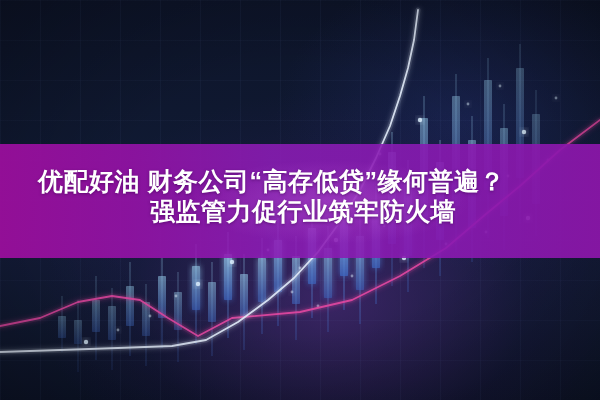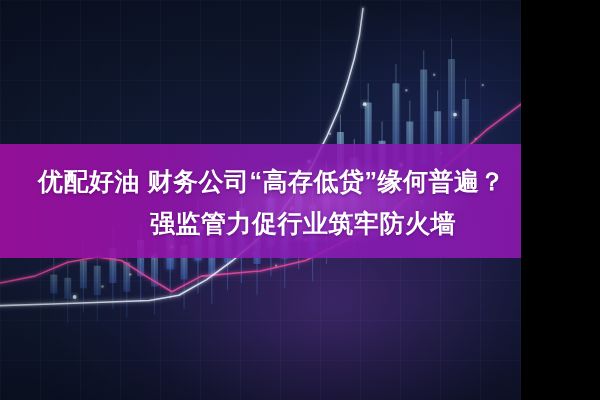--- a/index.html
+++ b/index.html
@@ -1,17 +1,17 @@
 <!DOCTYPE html>
 <html><head>
 <meta charset="utf-8">
 <style>
   html,body{margin:0;padding:0;background:#000;}
   #stage{
-    position:relative;width:521px;height:400px;overflow:hidden;
+    position:relative;width:600px;height:400px;overflow:hidden;
     background:#0b1124;
     font-family:"Liberation Sans","DejaVu Sans",sans-serif;
   }
   .layer{position:absolute;inset:0;}
   
   .bg-base{
     background:
       radial-gradient(ellipse 360px 260px at 330px 300px, rgba(92,45,140,.55) 0%, rgba(40,25,85,.18) 55%, rgba(0,0,0,0) 80%),
       radial-gradient(ellipse 260px 200px at 470px 120px, rgba(38,48,120,.40) 0%, rgba(0,0,0,0) 75%),
       linear-gradient(180deg,#0d1429 0%,#101a33 40%,#141c3a 62%,#111a33 80%,#0d1429 100%);
@@ -42,21 +42,21 @@
     background:radial-gradient(ellipse 200px 60px at 330px 58px, rgba(215,120,235,.30) 0%, rgba(0,0,0,0) 70%);
     pointer-events:none;
   }
   .title-line{
     position:absolute;color:#ffffff;font-weight:700;
     font-size:25px;line-height:30px;letter-spacing:.5px;
     white-space:nowrap;
     text-shadow:0 1px 3px rgba(60,0,80,.55);
   }
   #t1{left:38px;top:166px;}
-  #t2{left:150px;top:208px;}
+  #t2{left:150px;top:196px;}
 </style>
 </head>
 <body>
 
 <div id="stage">
 
   <div class="layer bg-base"></div>
   <div class="layer grid-v"></div>
   <div class="layer grid-h"></div>
 

